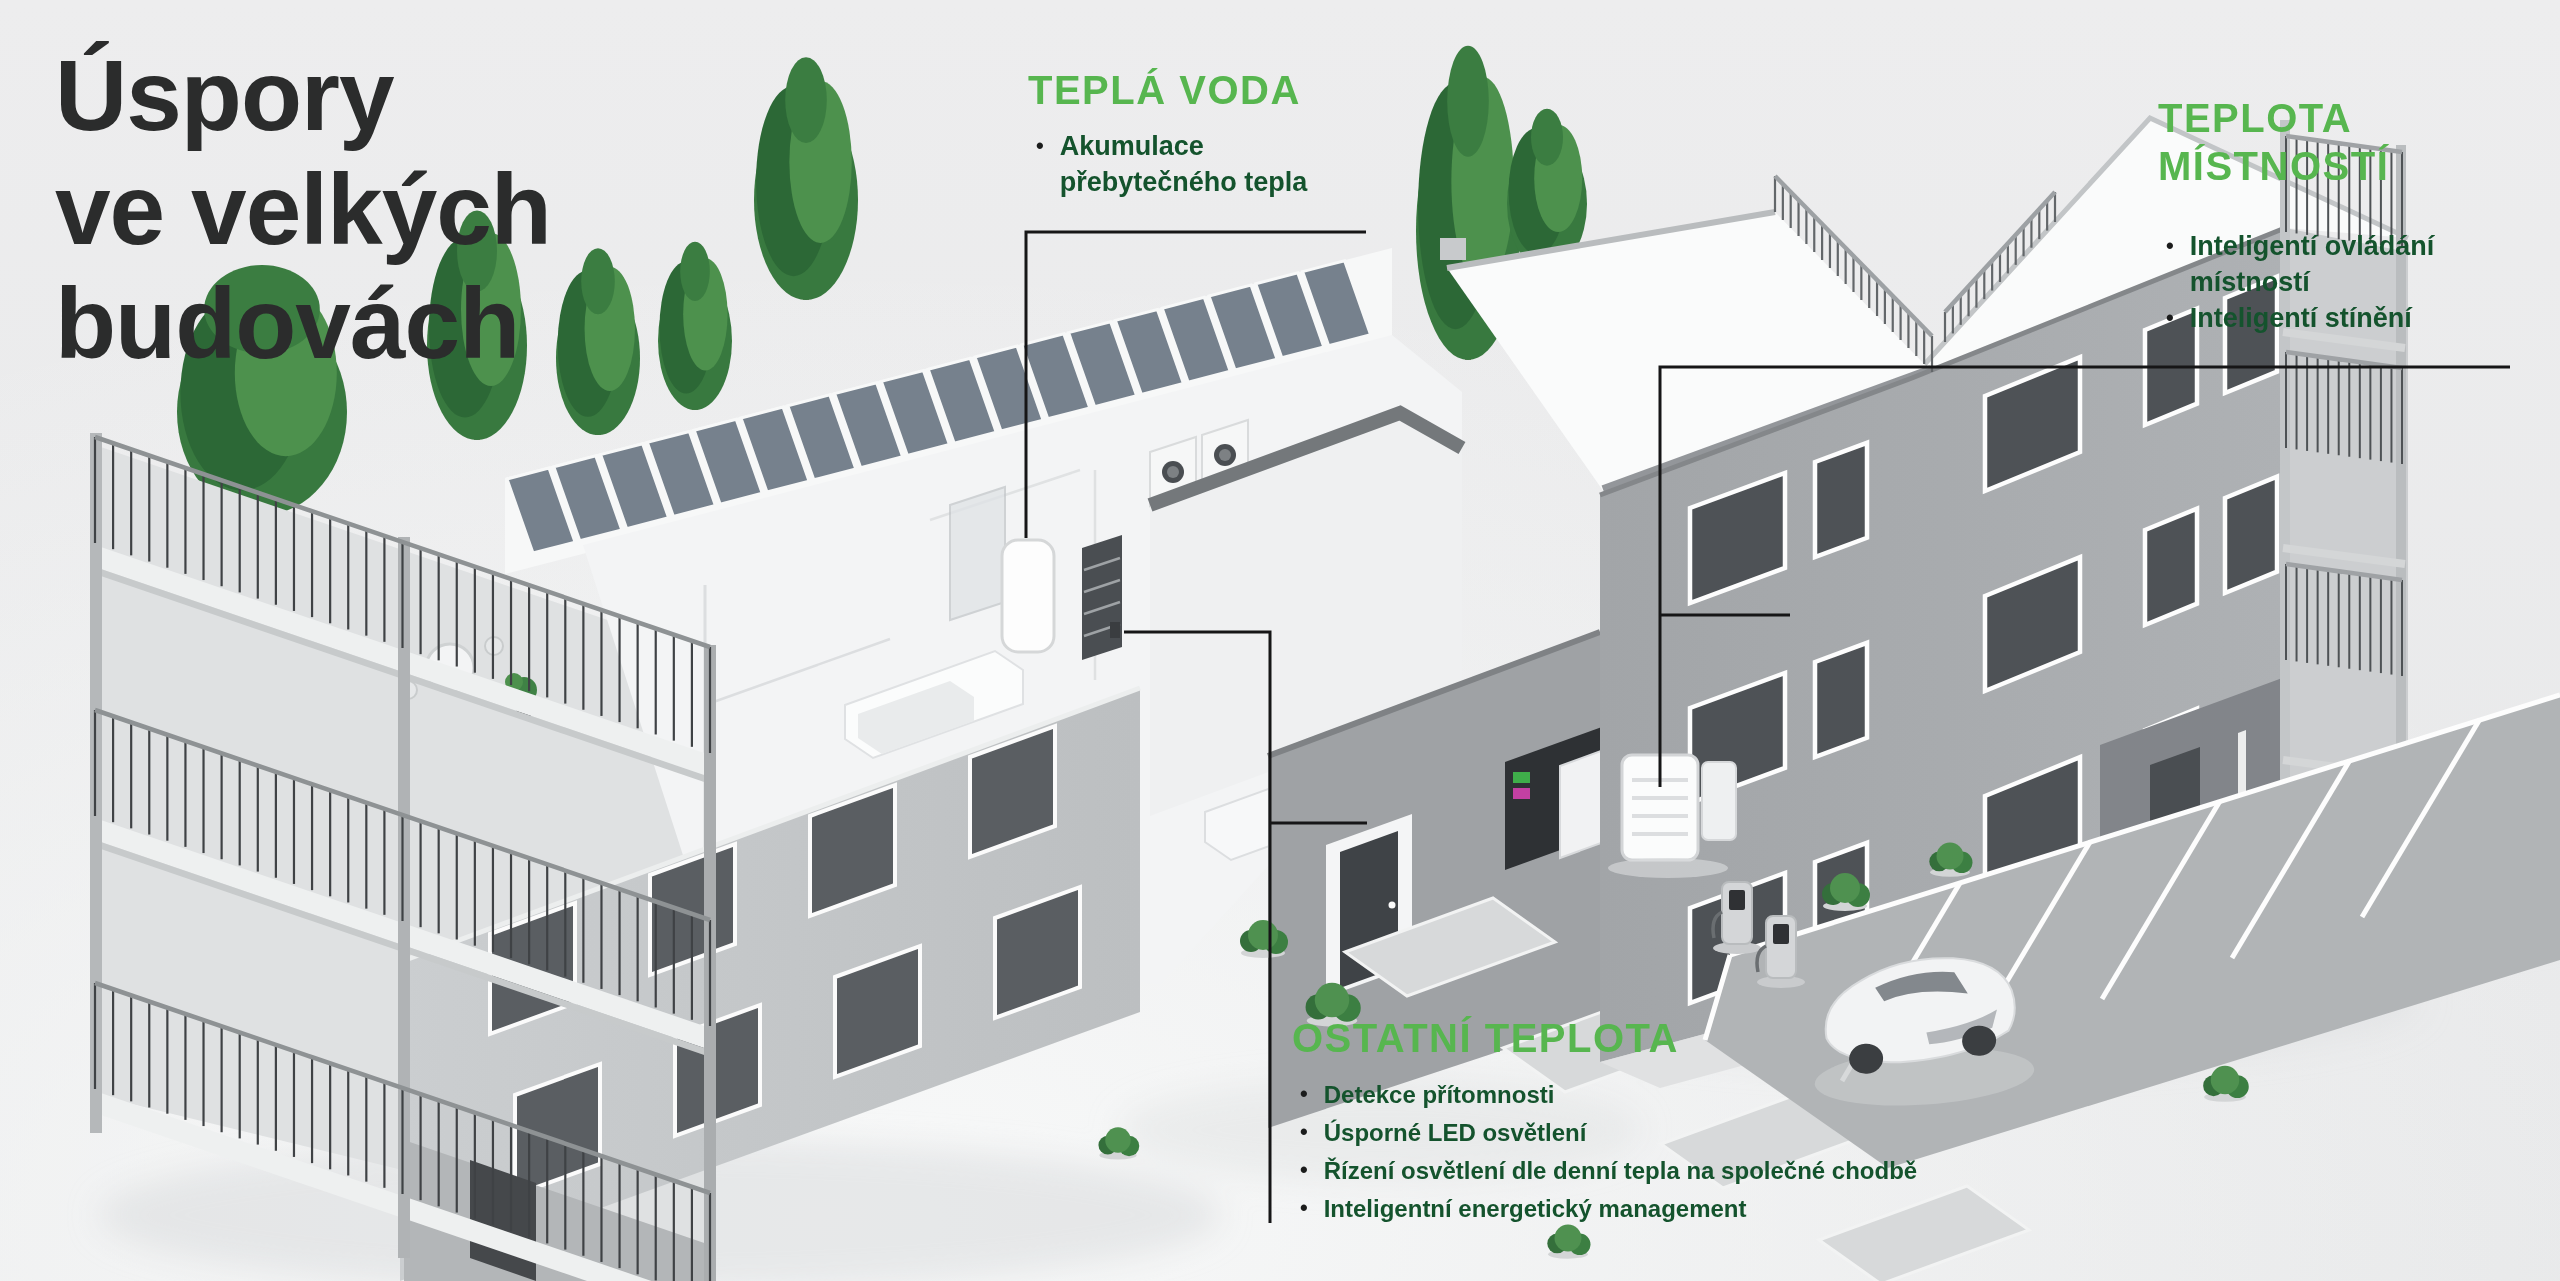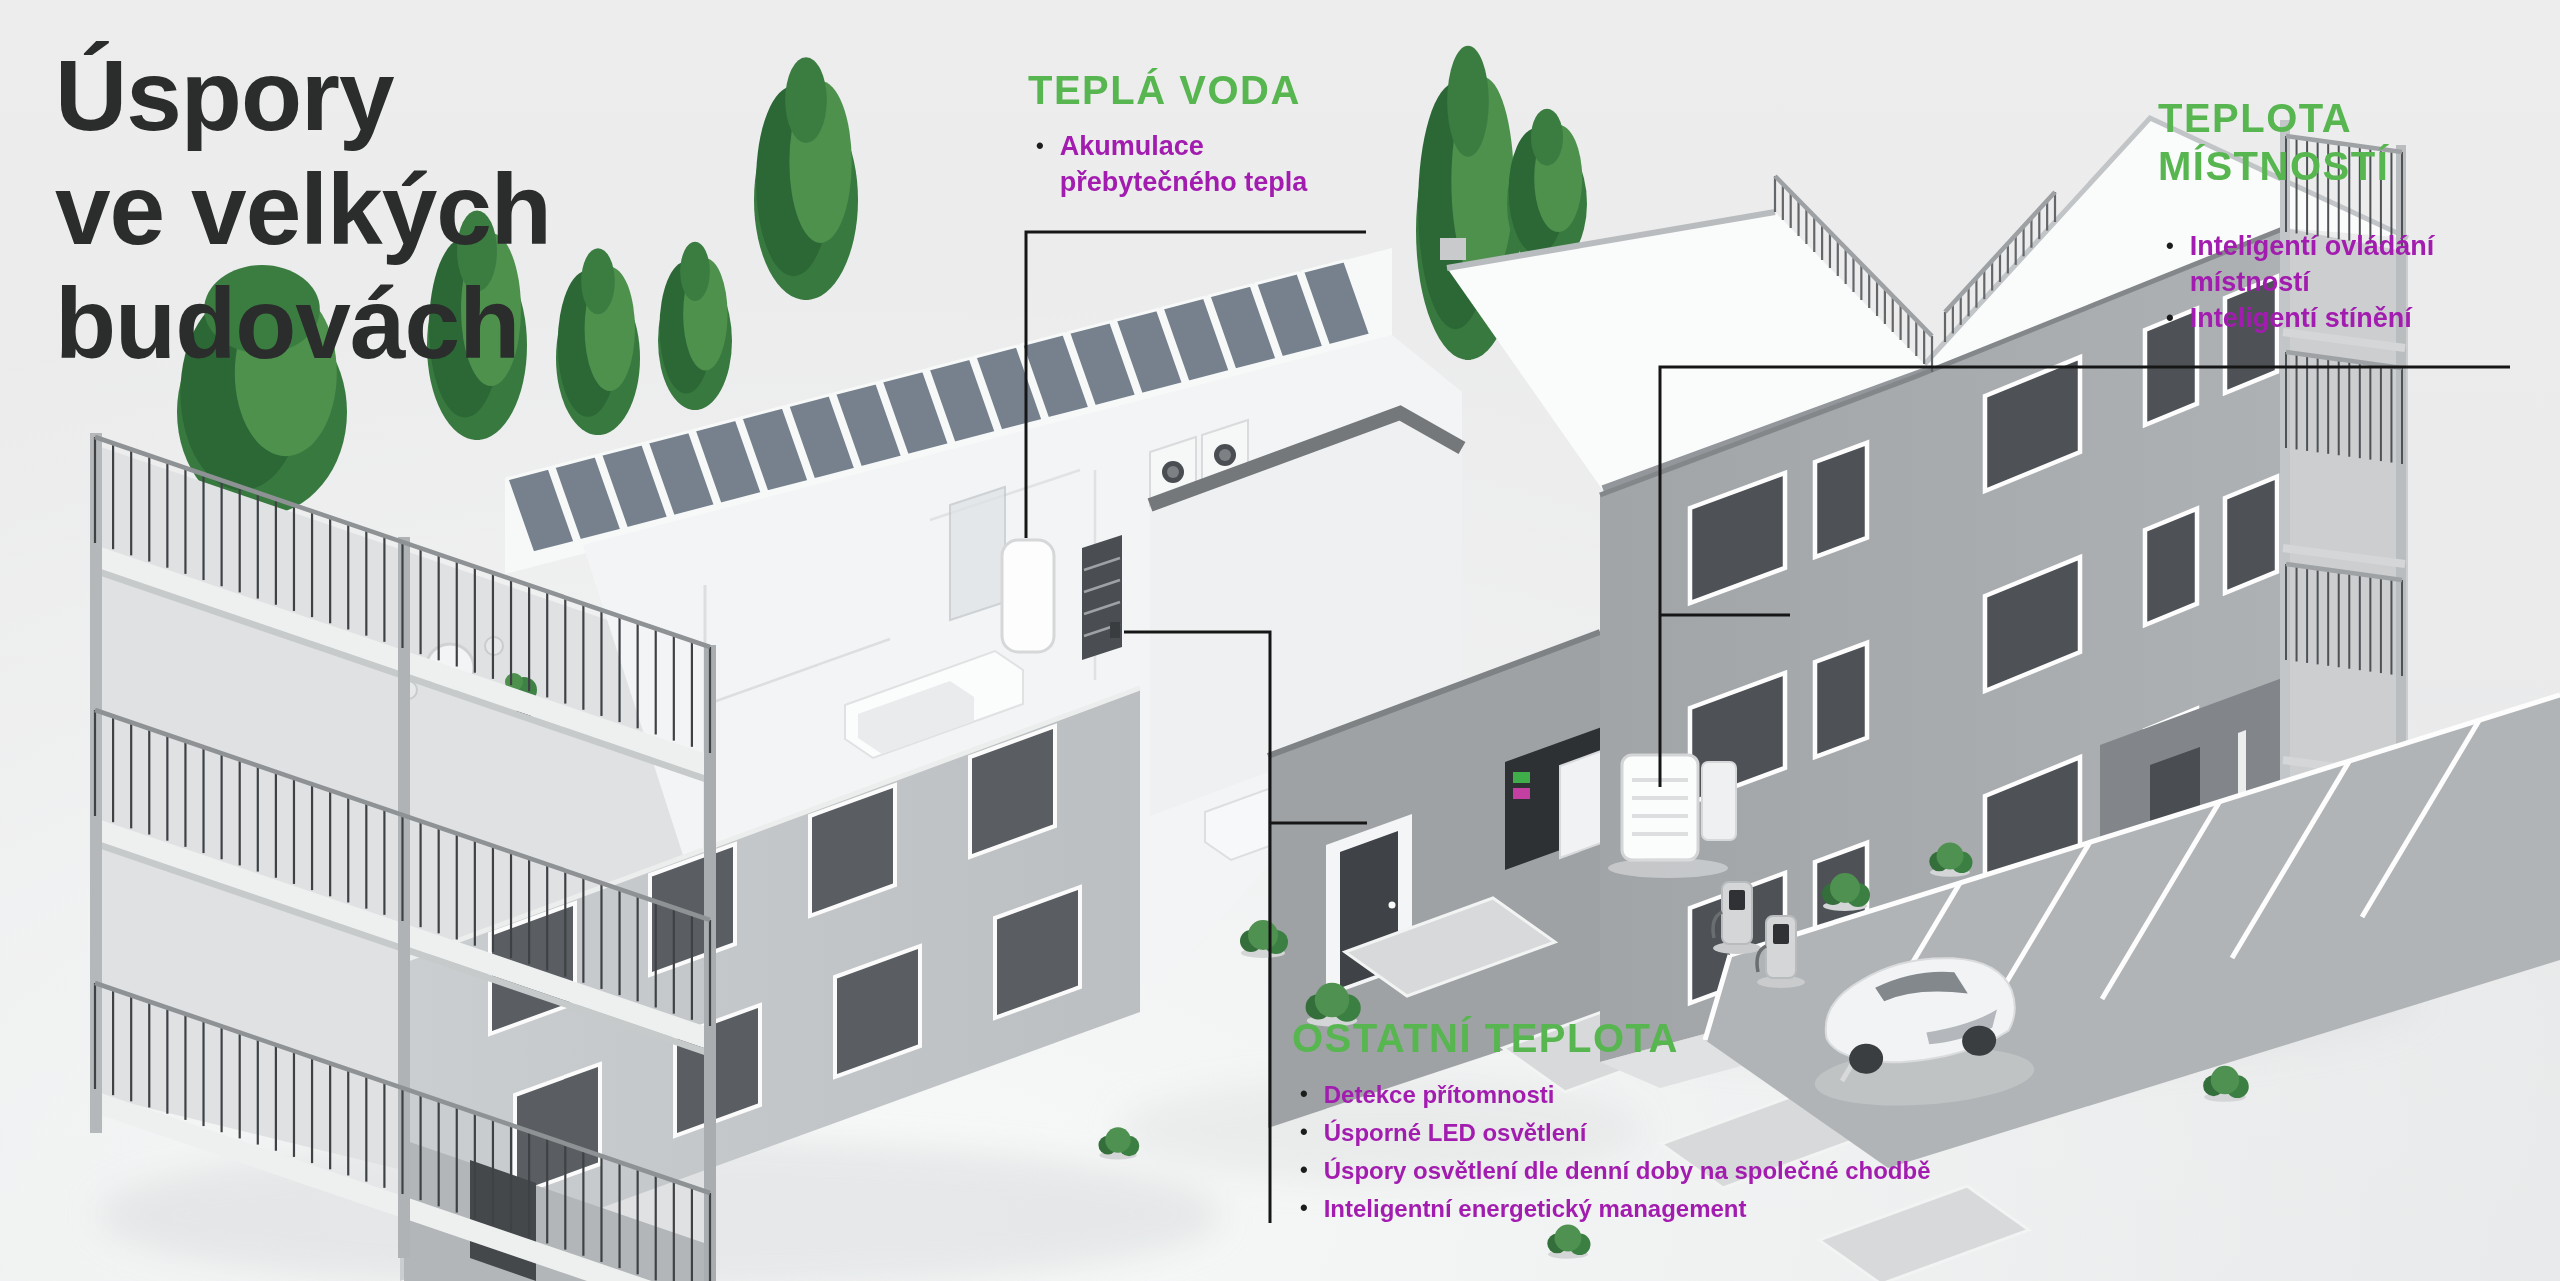--- a/index.html
+++ b/index.html
@@ -8,21 +8,21 @@
   .stage svg{position:absolute;left:0;top:0;}
 
   .title{position:absolute;left:55px;top:38px;font-size:100px;line-height:114px;
          font-weight:800;color:#2b2c2c;letter-spacing:-1px;white-space:pre-line;}
 
   .callout{position:absolute;}
   .callout h2{margin:0;font-size:40px;line-height:48px;font-weight:800;
               letter-spacing:1.5px;color:#57b64f;}
   .callout ul{margin:14px 0 0 0;padding:0;list-style:none;}
   .callout li{display:flex;align-items:flex-start;font-size:27px;line-height:36px;
-              font-weight:700;color:#a21caf;}
+              font-weight:700;color:#14532d;}
   .callout li::before{content:"•";flex:0 0 auto;margin:0 16px 0 8px;font-size:22px;
               line-height:36px;color:#1b1c1c;}
 
   #co-hotwater{left:1028px;top:66px;width:360px;}
   #co-hotwater ul{width:300px;}
   #co-roomtemp{left:2158px;top:94px;width:400px;}
   #co-roomtemp h2{width:340px;}
   #co-roomtemp ul{width:370px;margin-top:38px;}
   #co-other{left:1292px;top:1014px;width:1150px;}
   #co-other li{font-size:24px;line-height:38px;}
@@ -566,20 +566,20 @@
   <div class="callout" id="co-other">
     <h2>OSTATNÍ TEPLOTA</h2>
     <ul>
       <li>
           <span>Detekce přítomnosti</span>
         </li>
       <li>
           <span>Úsporné LED osvětlení</span>
         </li>
       <li>
-          <span>Úspory osvětlení dle denní doby na společné chodbě</span>
+          <span>Řízení osvětlení dle denní tepla na společné chodbě</span>
         </li>
       <li>
           <span>Inteligentní energetický management</span>
         </li>
     </ul>
   </div>
 </div>
 
 </body></html>

